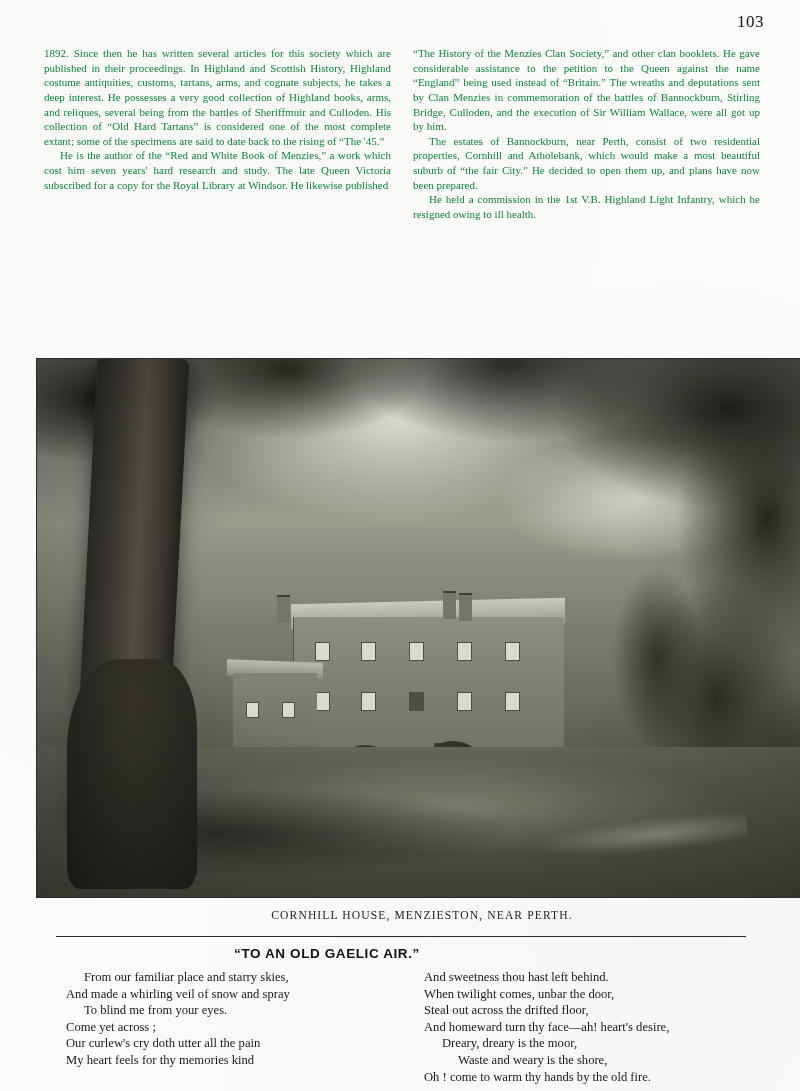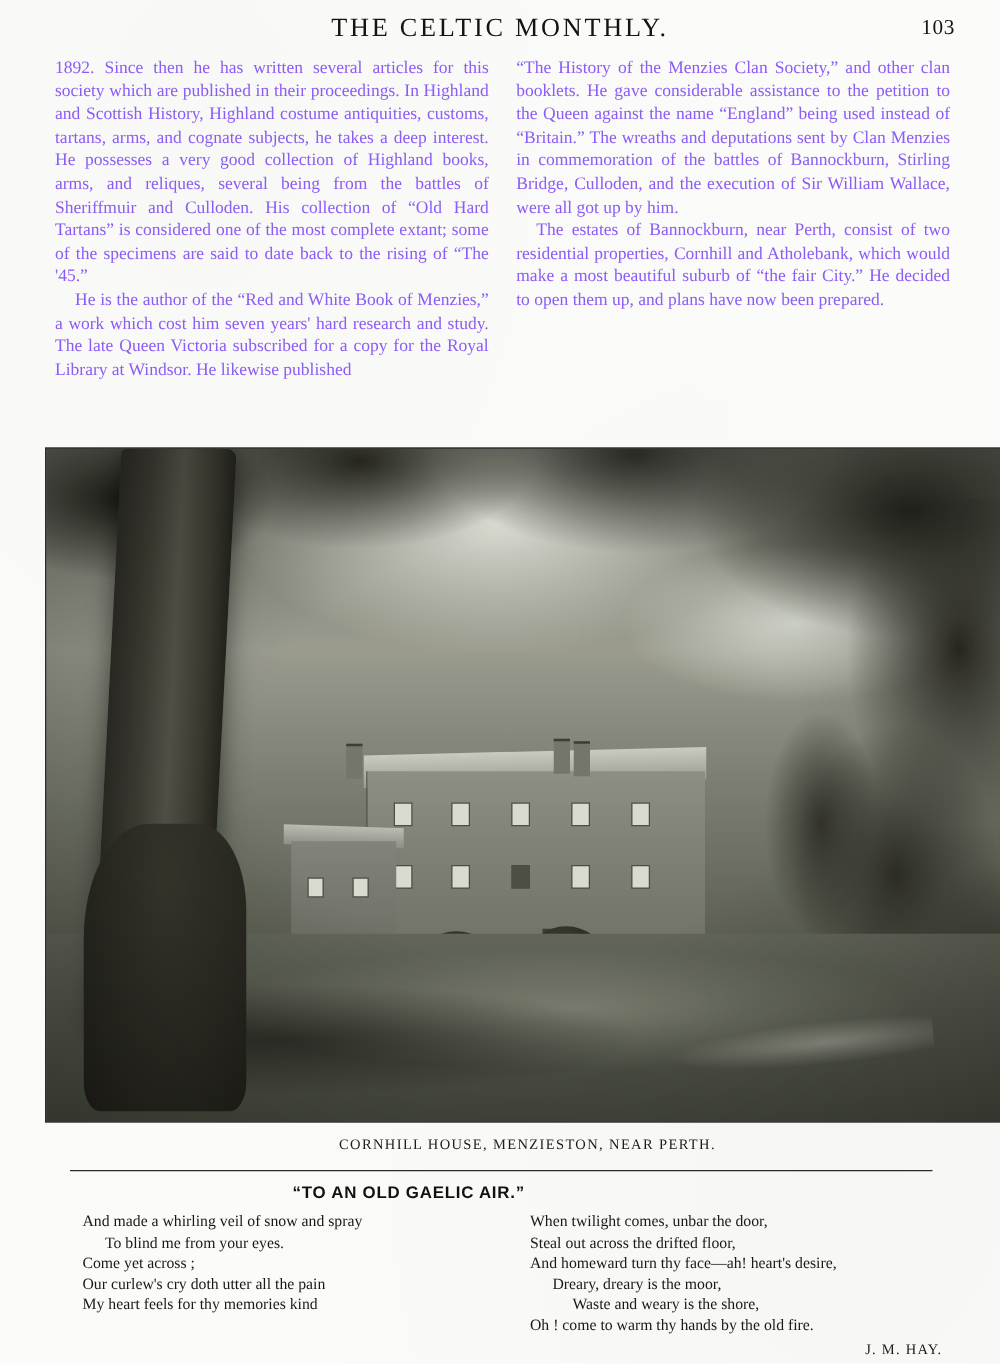--- a/index.html
+++ b/index.html
@@ -58,25 +58,25 @@
     left: 44px;
     width: 716px;
     display: flex;
     gap: 22px;
   }
   .col {
     width: 347px;
   }
   .col p {
     margin: 0;
-    font-size: 14px;
+    font-size: 11px;
     line-height: 1.33;
     text-align: justify;
     text-justify: inter-word;
-    color: #8b5cf6;
+    color: #15803d;
     hyphens: manual;
   }
   .col p + p {
     margin-top: 0px;
     text-indent: 16px;
   }
   .figure {
     position: absolute;
     top: 358px;
     left: 14px;
@@ -307,33 +307,31 @@
     margin-top: 3px;
     padding-right: 6px;
   }
   .poem-left { padding-left: 22px; }
 </style>
 </head>
 <body>
 
 <div class="page">
 
-  <div class="header">
-    <span class="header-title">THE CELTIC MONTHLY.</span>
-  </div>
   <div class="page-number">103</div>
 
   <div class="columns">
     <div class="col">
       <p>1892. Since then he has written several articles for this society which are published in their proceedings. In Highland and Scottish History, Highland costume antiquities, customs, tartans, arms, and cognate subjects, he takes a deep interest. He possesses a very good collection of Highland books, arms, and reliques, several being from the battles of Sheriffmuir and Culloden. His collection of “Old Hard Tartans” is considered one of the most complete extant; some of the specimens are said to date back to the rising of “The '45.”</p>
       <p>He is the author of the “Red and White Book of Menzies,” a work which cost him seven years' hard research and study. The late Queen Victoria subscribed for a copy for the Royal Library at Windsor. He likewise published</p>
     </div>
     <div class="col">
       <p>“The History of the Menzies Clan Society,” and other clan booklets. He gave considerable assistance to the petition to the Queen against the name “England” being used instead of “Britain.” The wreaths and deputations sent by Clan Menzies in commemoration of the battles of Bannockburn, Stirling Bridge, Culloden, and the execution of Sir William Wallace, were all got up by him.</p>
       <p>The estates of Bannockburn, near Perth, consist of two residential properties, Cornhill and Atholebank, which would make a most beautiful suburb of “the fair City.” He decided to open them up, and plans have now been prepared.</p>
+      <p>He held a commission in the 1st V.B. Highland Light Infantry, which he resigned owing to ill health.</p>
     </div>
   </div>
 
   <div class="figure">
     <div class="figure-frame">
       <div class="photo">
         <div class="canopy"></div>
         <div class="tree-right"></div>
         <div class="tree-mid"></div>
 
@@ -375,27 +373,29 @@
     </div>
     <div class="figure-caption">CORNHILL HOUSE, MENZIESTON, NEAR PERTH.</div>
   </div>
 
   <div class="rule"></div>
 
   <div class="poem">
     <div class="poem-title">“TO AN OLD GAELIC AIR.”</div>
     <div class="poem-cols">
       <div class="poem-col poem-left">
+        <div class="ln ind1">From our familiar place and starry skies,</div>
         <div class="ln">And made a whirling veil of snow and spray</div>
         <div class="ln ind1">To blind me from your eyes.</div>
         <div class="ln">Come yet across ;</div>
         <div class="ln">Our curlew's cry doth utter all the pain</div>
         <div class="ln">My heart feels for thy memories kind</div>
       </div>
       <div class="poem-col">
+        <div class="ln">And sweetness thou hast left behind.</div>
         <div class="ln">When twilight comes, unbar the door,</div>
         <div class="ln">Steal out across the drifted floor,</div>
         <div class="ln">And homeward turn thy face—ah! heart's desire,</div>
         <div class="ln ind1">Dreary, dreary is the moor,</div>
         <div class="ln ind2">Waste and weary is the shore,</div>
         <div class="ln">Oh ! come to warm thy hands by the old fire.</div>
         <div class="byline">J. M. HAY.</div>
       </div>
     </div>
   </div>

